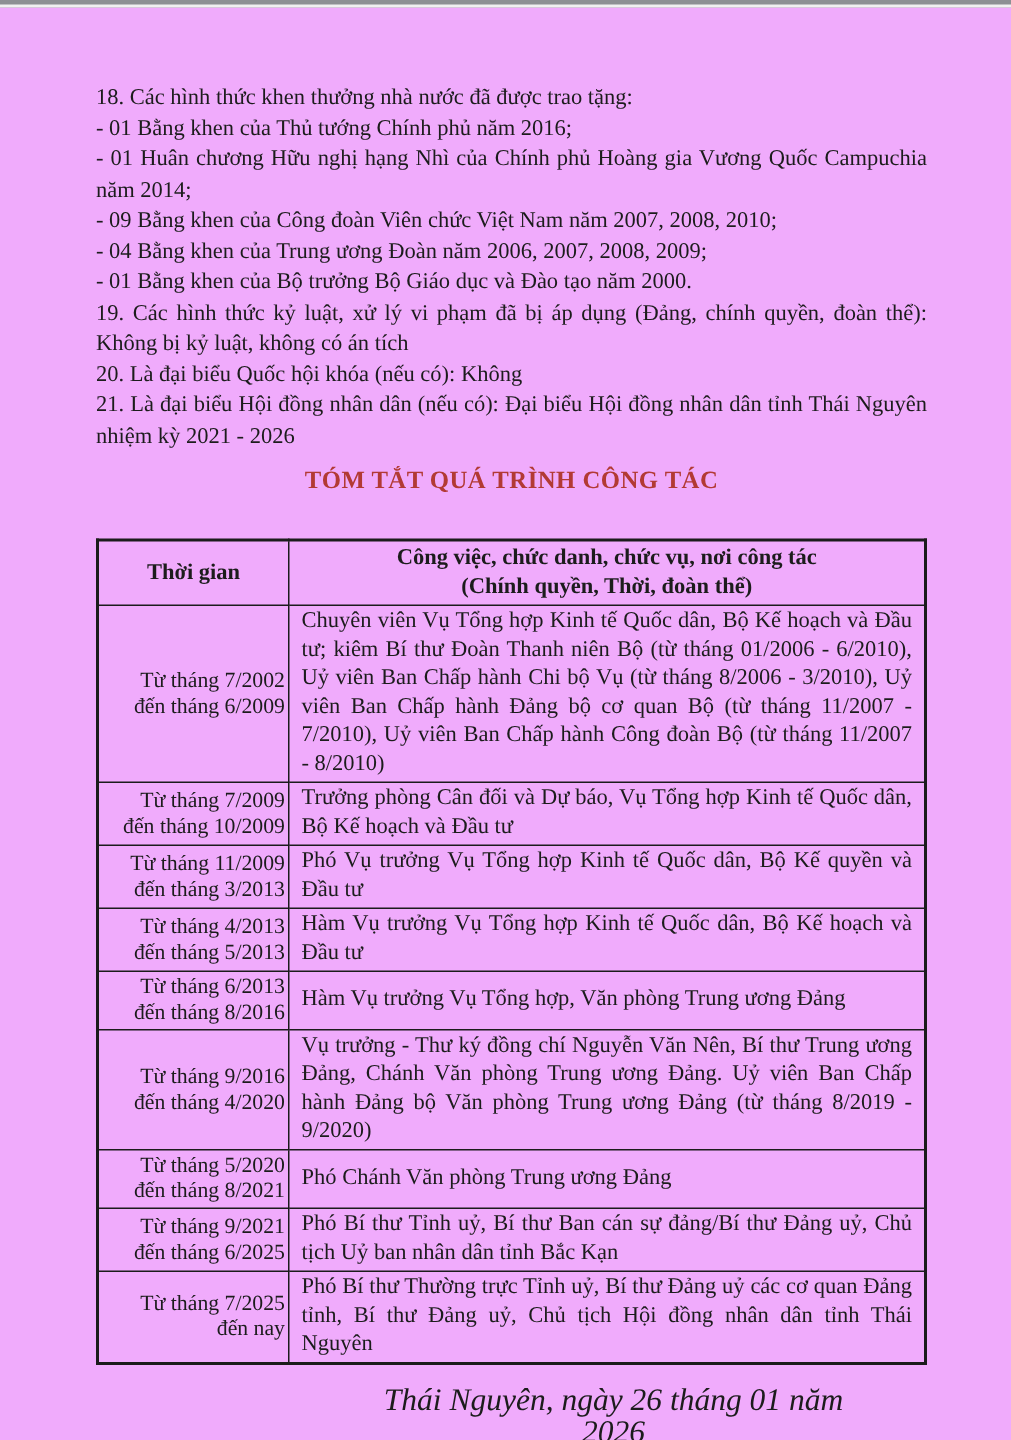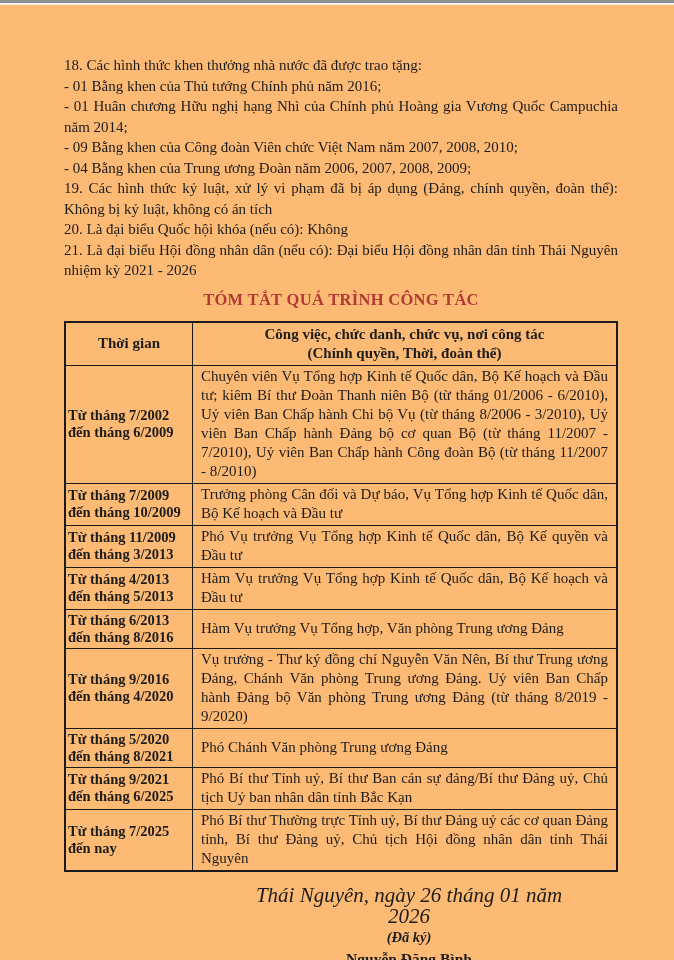--- a/index.html
+++ b/index.html
@@ -1,42 +1,42 @@
 <!DOCTYPE html>
 <html><head>
 <meta charset="utf-8">
 <style>
   html, body { margin: 0; padding: 0; background: #ffffff; }
   .page {
     position: relative;
     width: 674px;
     height: 960px;
     margin: 0 auto;
-    background: #fdba74;
+    background: #f0abfc;
     overflow: hidden;
     font-family: "Liberation Serif", "DejaVu Serif", serif;
     color: #1c1c1c;
   }
   .top-strip {
     height: 3px;
     width: 100%;
     background: #8d9093;
     border-bottom: 2px solid #f0f0f0;
   }
   .content {
     padding: 50px 56px 0 64px;
   }
   .paragraphs p {
     margin: 0;
     font-size: 15px;
     line-height: 20.5px;
     text-align: justify;
   }
   .doc-title {
-    margin: 9px 0 11px 0;
+    margin: 9px 0 29px 0;
     text-align: center;
     font-size: 16.5px;
     font-weight: bold;
     letter-spacing: 0.3px;
   }
   table.career {
     width: 100%;
     border-collapse: collapse;
     border: 2px solid #1b1b1b;
     table-layout: fixed;
@@ -47,25 +47,24 @@
   }
   th.col-time { width: 118px; }
   table.career th {
     font-size: 15px;
     line-height: 19px;
     padding: 2px 4px;
     font-weight: bold;
     text-align: center;
   }
   td.period {
-    text-align: left;
+    text-align: right;
     font-size: 14.5px;
     line-height: 17px;
     padding: 2px 2px;
-    font-weight: bold;
   }
   td.position {
     font-size: 15px;
     line-height: 19px;
     padding: 1px 8px 2px 8px;
     text-align: justify;
   }
   .signature {
     width: 330px;
     margin: 13px 44px 0 auto;
@@ -95,20 +94,21 @@
 <div class="page">
   <div class="top-strip"></div>
   <div class="content">
 
     <div class="paragraphs">
       <p>18. Các hình thức khen thưởng nhà nước đã được trao tặng:</p>
       <p>- 01 Bằng khen của Thủ tướng Chính phủ năm 2016;</p>
       <p>- 01 Huân chương Hữu nghị hạng Nhì của Chính phủ Hoàng gia Vương Quốc Campuchia năm 2014;</p>
       <p>- 09 Bằng khen của Công đoàn Viên chức Việt Nam năm 2007, 2008, 2010;</p>
       <p>- 04 Bằng khen của Trung ương Đoàn năm 2006, 2007, 2008, 2009;</p>
+      <p>- 01 Bằng khen của Bộ trưởng Bộ Giáo dục và Đào tạo năm 2000.</p>
       <p>19. Các hình thức kỷ luật, xử lý vi phạm đã bị áp dụng (Đảng, chính quyền, đoàn thể): Không bị kỷ luật, không có án tích</p>
       <p>20. Là đại biểu Quốc hội khóa (nếu có): Không</p>
       <p>21. Là đại biểu Hội đồng nhân dân (nếu có): Đại biểu Hội đồng nhân dân tỉnh Thái Nguyên nhiệm kỳ 2021 - 2026</p>
     </div>
 
     <h1 class="doc-title" style="color: rgb(178, 58, 52);">TÓM TẮT QUÁ TRÌNH CÔNG TÁC</h1>
 
     <table class="career">
       <thead>
         <tr>

